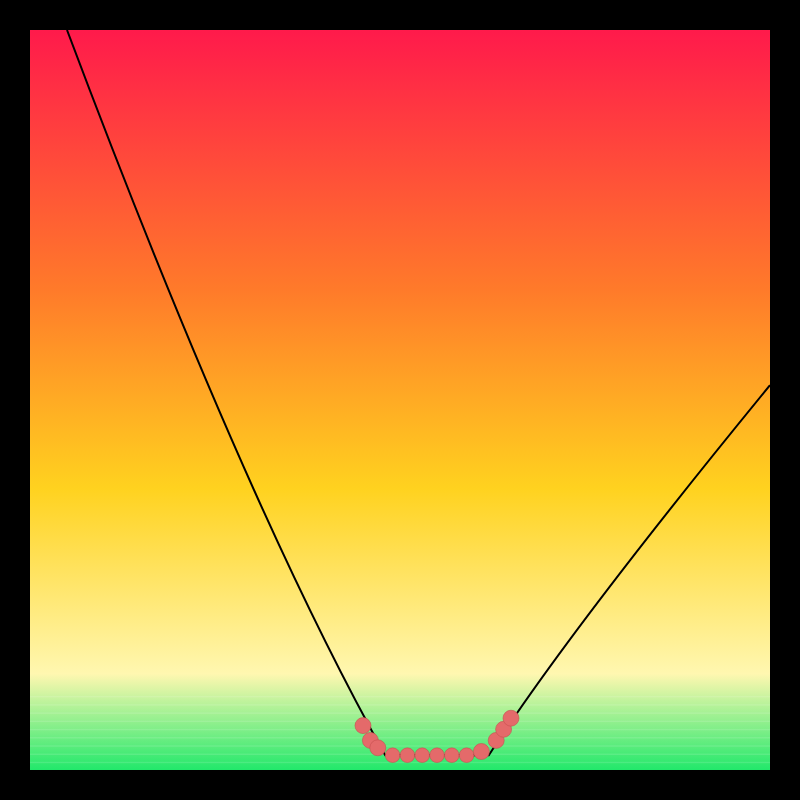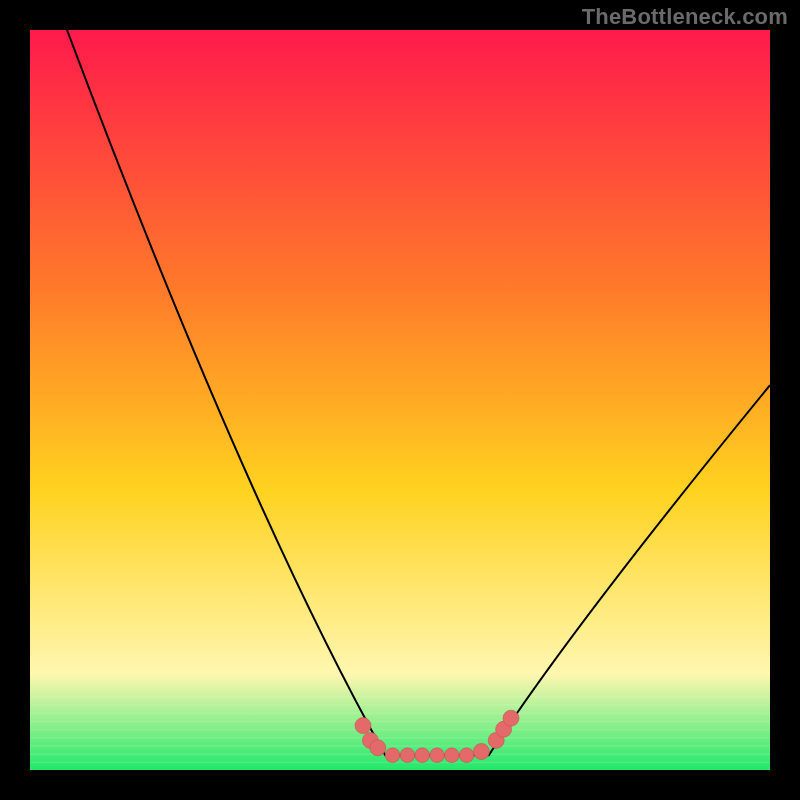--- a/index.html
+++ b/index.html
@@ -76,14 +76,13 @@
           <circle cx="407.00000000000006" cy="725.2" r="7.3260000000000005" fill="#e46a6a" stroke="#c64f4f" stroke-width="0.6"></circle>
           <circle cx="421.79999999999995" cy="725.2" r="7.3260000000000005" fill="#e46a6a" stroke="#c64f4f" stroke-width="0.6"></circle>
           <circle cx="436.59999999999997" cy="725.2" r="7.3260000000000005" fill="#e46a6a" stroke="#c64f4f" stroke-width="0.6"></circle>
           <circle cx="451.4" cy="721.5" r="7.992000000000001" fill="#e46a6a" stroke="#c64f4f" stroke-width="0.6"></circle>
           <circle cx="466.2" cy="710.4" r="7.992000000000001" fill="#e46a6a" stroke="#c64f4f" stroke-width="0.6"></circle>
           <circle cx="473.6" cy="699.3" r="7.992000000000001" fill="#e46a6a" stroke="#c64f4f" stroke-width="0.6"></circle>
           <circle cx="481" cy="688.2" r="7.992000000000001" fill="#e46a6a" stroke="#c64f4f" stroke-width="0.6"></circle>
         </g>
     </svg>
   </div>
-  <div class="watermark">TheBottleneck.com</div>
 </div>
 
 </body></html>

